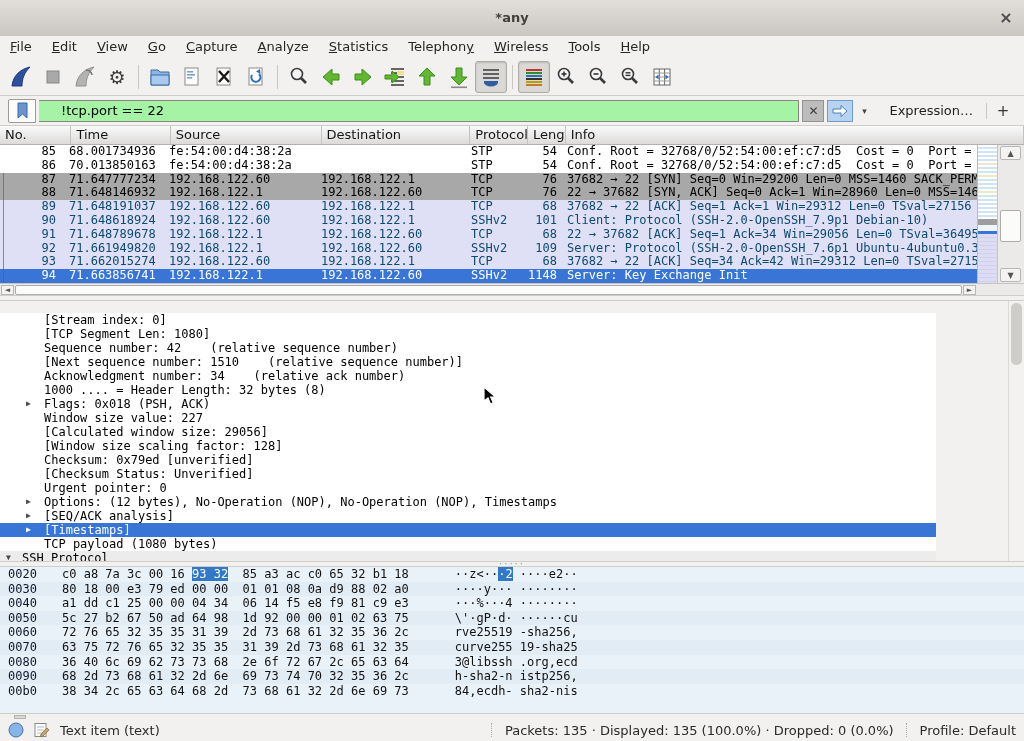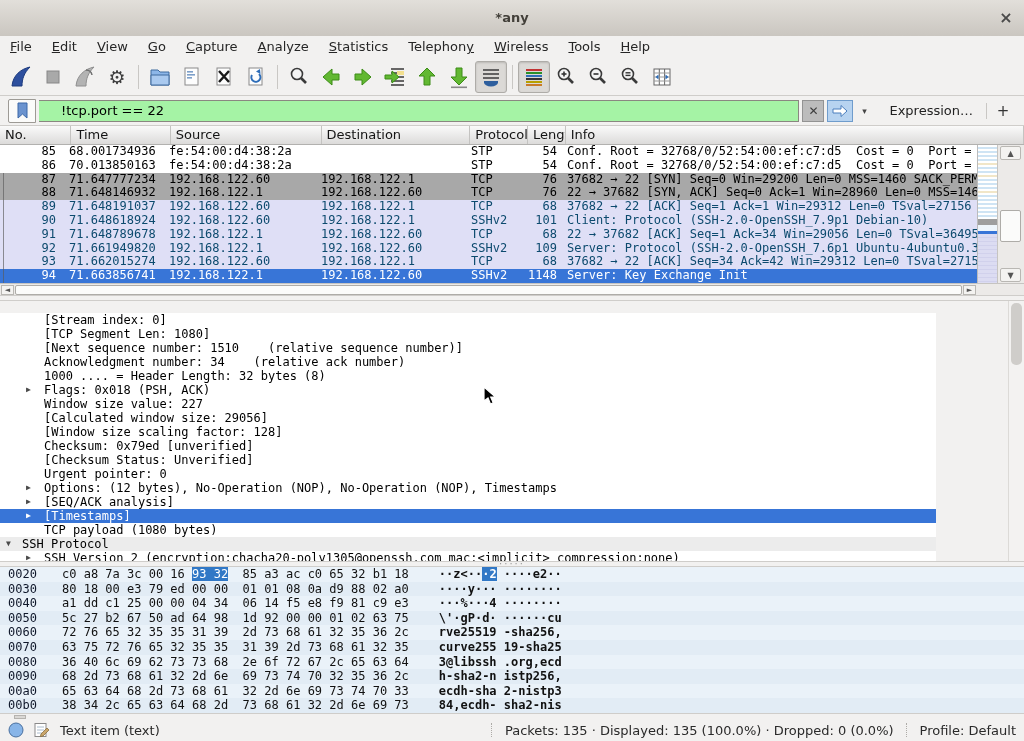--- a/index.html
+++ b/index.html
@@ -98,21 +98,21 @@
   .dline.hov{background:#ececec;}
   .dscroll{position:absolute;right:0;top:301px;width:16px;height:260px;background:#f3f2f1;border-left:1px solid #dcdad7;box-sizing:border-box;}
   .dthumb{position:absolute;left:2px;top:2px;width:11px;height:62px;background:#cfcdca;border-radius:5px;}
 
   
   .hexpane{position:absolute;top:567px;left:0;width:1024px;height:146px;background:#eaf2f9;overflow:hidden;}
   .hrow{height:14.6px;line-height:14.6px;font-size:12px;white-space:pre;color:#111;}
   .hrow:nth-child(even){background:#e2ecf5;}
   .hrow .off{display:inline-block;width:46px;padding-left:8px;color:#0f172a;}
   .hrow .hx{padding-left:8px;}
-  .hrow .asc{padding-left:30px;font-weight:bold;}
+  .hrow .asc{padding-left:46px;}
   .hl{background:#3178c6;color:#fff;}
 
   
   .statusgrip{position:absolute;top:713px;left:0;width:1024px;height:6px;background:#f2f1f0;border-top:1px solid #cfcdca;box-sizing:border-box;}
   .sgrip{position:absolute;left:14px;top:1px;width:12px;height:4px;background:#dad8d5;border:1px solid #b5b3af;box-sizing:border-box;}
   .statusbar{position:absolute;top:719px;left:0;width:1024px;height:22px;background:#f2f1f0;display:flex;align-items:center;padding:0 8px;box-sizing:border-box;}
   .sb-left{display:flex;align-items:center;gap:10px;flex:1;}
   .sb-right{display:flex;align-items:center;gap:12px;}
   .vsep{width:1px;height:14px;border-left:1px dotted #adaba7;}
 
@@ -351,20 +351,21 @@
     <div class="harrow ha-r">►</div>
   </div>
   <div class="corner"></div>
 
   <div class="splitter sp1"></div>
 
   <div class="details mono">
 
   <div class="dline lvl2"><span class="exp"></span><span>[Stream index: 0]</span></div>
       <div class="dline lvl2"><span class="exp"></span><span>[TCP Segment Len: 1080]</span></div>
+      <div class="dline lvl2"><span class="exp"></span><span>Sequence number: 42    (relative sequence number)</span></div>
       <div class="dline lvl2"><span class="exp"></span><span>[Next sequence number: 1510    (relative sequence number)]</span></div>
       <div class="dline lvl2"><span class="exp"></span><span>Acknowledgment number: 34    (relative ack number)</span></div>
       <div class="dline lvl2"><span class="exp"></span><span>1000 .... = Header Length: 32 bytes (8)</span></div>
       <div class="dline lvl2"><span class="exp">▶</span><span>Flags: 0x018 (PSH, ACK)</span></div>
       <div class="dline lvl2"><span class="exp"></span><span>Window size value: 227</span></div>
       <div class="dline lvl2"><span class="exp"></span><span>[Calculated window size: 29056]</span></div>
       <div class="dline lvl2"><span class="exp"></span><span>[Window size scaling factor: 128]</span></div>
       <div class="dline lvl2"><span class="exp"></span><span>Checksum: 0x79ed [unverified]</span></div>
       <div class="dline lvl2"><span class="exp"></span><span>[Checksum Status: Unverified]</span></div>
       <div class="dline lvl2"><span class="exp"></span><span>Urgent pointer: 0</span></div>
@@ -386,21 +387,20 @@
   <div class="hexpane mono">
 
   <div class="hrow"><span class="off">0020</span><span class="hx"><span>c0 a8 7a 3c 00 16 </span><span class="hl">93 32</span><span>  85 a3 ac c0 65 32 b1 18</span></span><span class="asc"><span>··z&lt;··</span><span class="hl">·2</span><span> ····e2··</span></span></div>
       <div class="hrow"><span class="off">0030</span><span class="hx"><span>80 18 00 e3 79 ed 00 00  01 01 08 0a d9 88 02 a0</span><span class="hl"></span><span></span></span><span class="asc"><span>····y··· ········</span><span class="hl"></span><span></span></span></div>
       <div class="hrow"><span class="off">0040</span><span class="hx"><span>a1 dd c1 25 00 00 04 34  06 14 f5 e8 f9 81 c9 e3</span><span class="hl"></span><span></span></span><span class="asc"><span>···%···4 ········</span><span class="hl"></span><span></span></span></div>
       <div class="hrow"><span class="off">0050</span><span class="hx"><span>5c 27 b2 67 50 ad 64 98  1d 92 00 00 01 02 63 75</span><span class="hl"></span><span></span></span><span class="asc"><span>\'·gP·d· ······cu</span><span class="hl"></span><span></span></span></div>
       <div class="hrow"><span class="off">0060</span><span class="hx"><span>72 76 65 32 35 35 31 39  2d 73 68 61 32 35 36 2c</span><span class="hl"></span><span></span></span><span class="asc"><span>rve25519 -sha256,</span><span class="hl"></span><span></span></span></div>
       <div class="hrow"><span class="off">0070</span><span class="hx"><span>63 75 72 76 65 32 35 35  31 39 2d 73 68 61 32 35</span><span class="hl"></span><span></span></span><span class="asc"><span>curve255 19-sha25</span><span class="hl"></span><span></span></span></div>
       <div class="hrow"><span class="off">0080</span><span class="hx"><span>36 40 6c 69 62 73 73 68  2e 6f 72 67 2c 65 63 64</span><span class="hl"></span><span></span></span><span class="asc"><span>3@libssh .org,ecd</span><span class="hl"></span><span></span></span></div>
       <div class="hrow"><span class="off">0090</span><span class="hx"><span>68 2d 73 68 61 32 2d 6e  69 73 74 70 32 35 36 2c</span><span class="hl"></span><span></span></span><span class="asc"><span>h-sha2-n istp256,</span><span class="hl"></span><span></span></span></div>
-      <div class="hrow"><span class="off">00a0</span><span class="hx"><span>65 63 64 68 2d 73 68 61  32 2d 6e 69 73 74 70 33</span><span class="hl"></span><span></span></span><span class="asc"><span>ecdh-sha 2-nistp3</span><span class="hl"></span><span></span></span></div>
       <div class="hrow"><span class="off">00b0</span><span class="hx"><span>38 34 2c 65 63 64 68 2d  73 68 61 32 2d 6e 69 73</span><span class="hl"></span><span></span></span><span class="asc"><span>84,ecdh- sha2-nis</span><span class="hl"></span><span></span></span></div>
     </div>
 
   <div class="statusgrip">
       <div class="sgrip"></div>
     </div>
   <div class="statusbar">
     <div class="sb-left">
       <svg width="16" height="16" viewBox="0 0 16 16">
           <circle cx="8" cy="8" r="7" fill="#88b5e8" stroke="#49709f"></circle>

